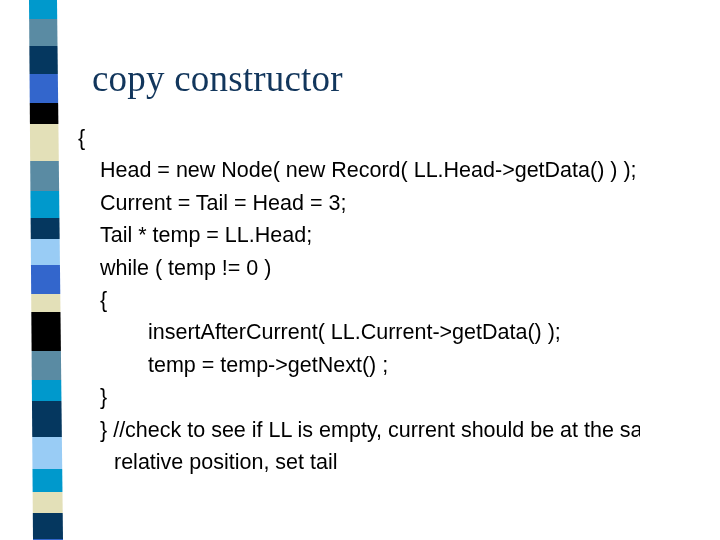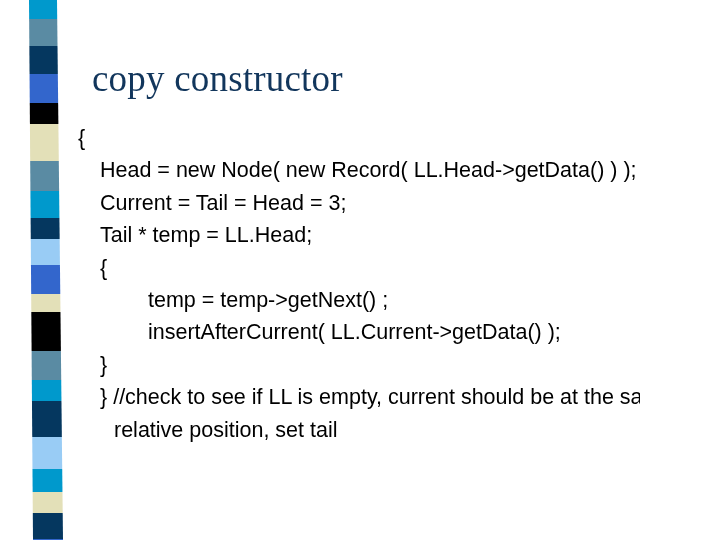--- a/index.html
+++ b/index.html
@@ -105,20 +105,21 @@
     </svg>
   </div>
 
   <div id="slide-title">copy constructor</div>
 
   <div id="code-body">
     <div class="code-line ind-0">{</div>
     <div class="code-line ind-1">Head = new Node( new Record( LL.Head-&gt;getData() ) );</div>
     <div class="code-line ind-1">Current = Tail = Head = 3;</div>
     <div class="code-line ind-1">Tail * temp = LL.Head;</div>
+    <div class="code-line ind-1">while ( temp != 0 )</div>
     <div class="code-line ind-1">{</div>
+    <div class="code-line ind-3">insertAfterCurrent( LL.Current-&gt;getData() );</div>
     <div class="code-line ind-3">temp = temp-&gt;getNext() ;</div>
-    <div class="code-line ind-3">insertAfterCurrent( LL.Current-&gt;getData() );</div>
     <div class="code-line ind-1">}</div>
     <div class="code-line wrap wrap-cont">} //check to see if LL is empty, current should be at the same relative position, set tail</div>
   </div>
 
 </div>
 
 </body></html>

